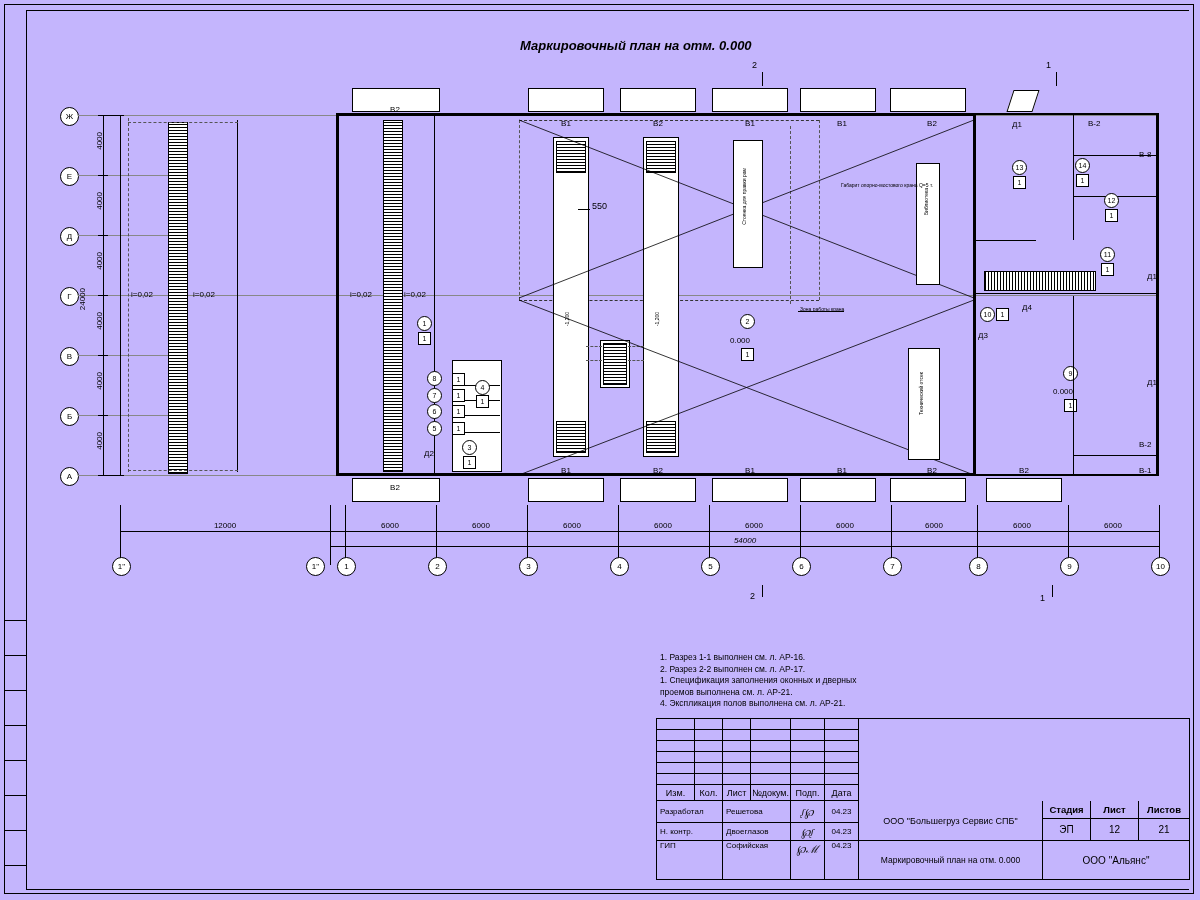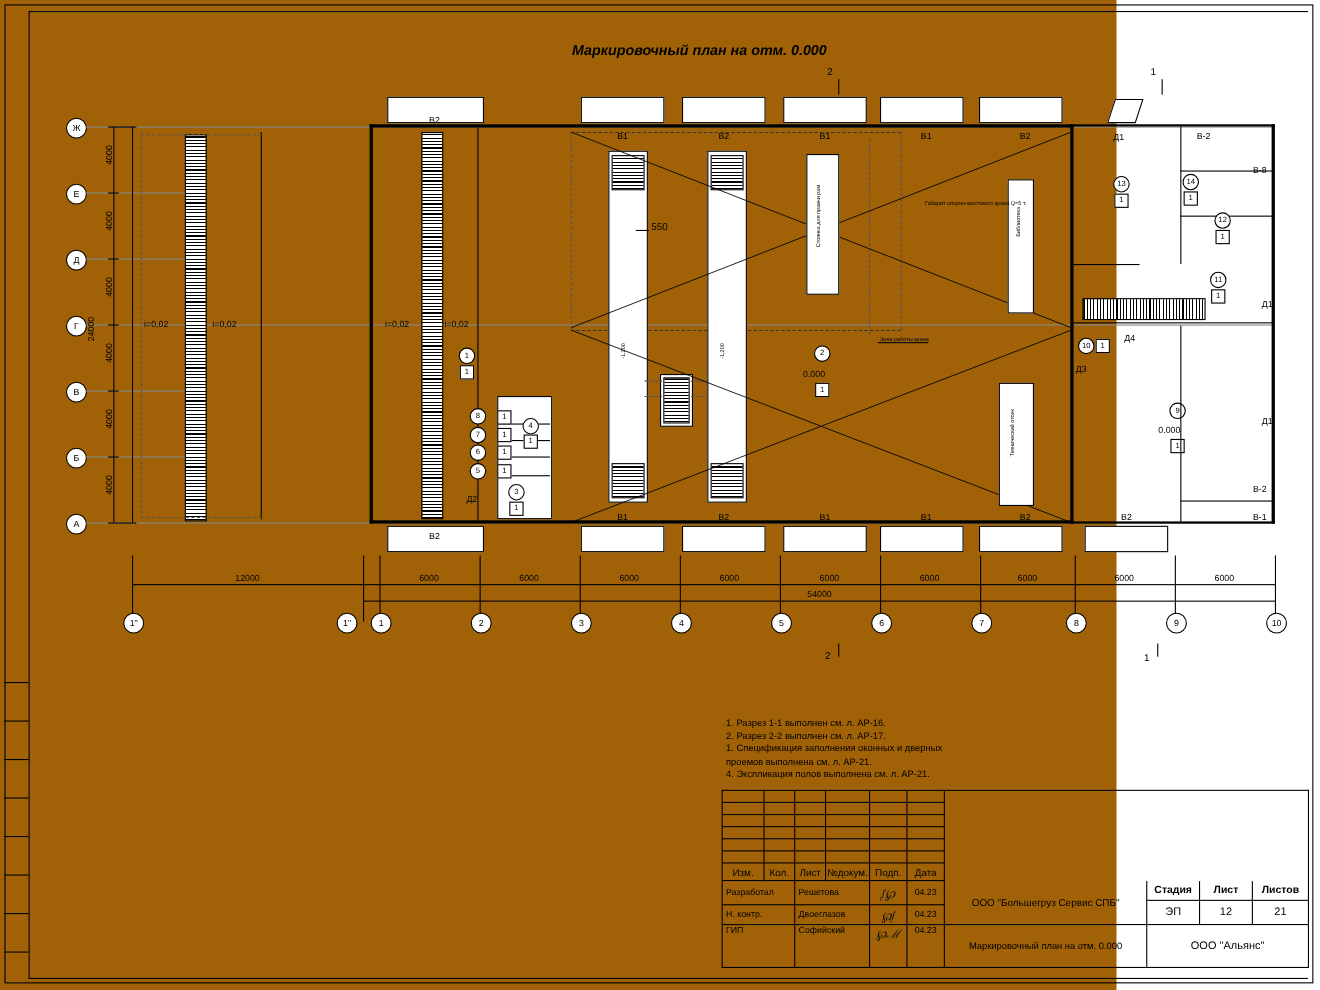--- a/index.html
+++ b/index.html
@@ -1,17 +1,17 @@
 <!DOCTYPE html>
 <html><head>
 <meta charset="utf-8">
 <style>
   html,body{margin:0;padding:0;background:#ffffff;}
   body{width:1200px;height:900px;overflow:hidden;font-family:"Liberation Sans",sans-serif;color:#000;}
-  #sheet{position:relative;width:1015px;height:900px;background:#a16207;}
+  #sheet{position:relative;width:1200px;height:900px;background:#c4b5fd;}
 
   
   .frame-outer{position:absolute;left:4px;top:4px;width:1188px;height:888px;border:1px solid #000;}
   .frame-inner{position:absolute;left:26px;top:10px;width:1162px;height:878px;border:1px solid #000;border-right:none;}
   .left-col{position:absolute;left:4px;top:620px;width:22px;height:272px;border-top:1px solid #000;}
   .left-col .seg{border-bottom:1px solid #000;height:34px;}
   .left-col .seg:last-child{border-bottom:none;}
 
   
   .ttl{position:absolute;font-style:italic;font-weight:bold;}
@@ -314,21 +314,21 @@
   <div class="lbl c" style="left:225px;top:521px;">12000</div>
   <div class="lbl c" style="left:390px;top:521px;">6000</div>
   <div class="lbl c" style="left:481px;top:521px;">6000</div>
   <div class="lbl c" style="left:572px;top:521px;">6000</div>
   <div class="lbl c" style="left:663px;top:521px;">6000</div>
   <div class="lbl c" style="left:754px;top:521px;">6000</div>
   <div class="lbl c" style="left:845px;top:521px;">6000</div>
   <div class="lbl c" style="left:934px;top:521px;">6000</div>
   <div class="lbl c" style="left:1022px;top:521px;">6000</div>
   <div class="lbl c" style="left:1113px;top:521px;">6000</div>
-  <div class="lbl c" style="left:745px;top:536px;">54000</div>
+  <div class="lbl c" style="left:745px;top:536px;font-style:italic;">54000</div>
 
   <div class="bub" style="left:112px;top:557px;">1"</div>
   <div class="bub" style="left:306px;top:557px;">1"</div>
   <div class="bub" style="left:337px;top:557px;">1</div>
   <div class="bub" style="left:428px;top:557px;">2</div>
   <div class="bub" style="left:519px;top:557px;">3</div>
   <div class="bub" style="left:610px;top:557px;">4</div>
   <div class="bub" style="left:701px;top:557px;">5</div>
   <div class="bub" style="left:792px;top:557px;">6</div>
   <div class="bub" style="left:883px;top:557px;">7</div>
@@ -399,21 +399,21 @@
     <div class="cell" style="left:66px;top:82px;width:68px;height:22px;">Решетова</div>
     <div class="cell cc sign" style="left:134px;top:82px;width:34px;height:22px;">ᶘ℘</div>
     <div class="cell cc" style="left:168px;top:82px;width:34px;height:22px;">04.23</div>
 
     <div class="cell" style="left:0;top:104px;width:66px;height:18px;">Н. контр.</div>
     <div class="cell" style="left:66px;top:104px;width:68px;height:18px;">Двоеглазов</div>
     <div class="cell cc sign" style="left:134px;top:104px;width:34px;height:18px;">℘ᶘ</div>
     <div class="cell cc" style="left:168px;top:104px;width:34px;height:18px;">04.23</div>
 
     <div class="cell nbb" style="left:0;top:122px;width:66px;height:38px;align-items:flex-start;">ГИП</div>
-    <div class="cell nbb" style="left:66px;top:122px;width:68px;height:38px;align-items:flex-start;">Софийский</div>
+    <div class="cell nbb" style="left:66px;top:122px;width:68px;height:38px;align-items:flex-start;">Софийская</div>
     <div class="cell cc nbb sign" style="left:134px;top:122px;width:34px;height:38px;align-items:flex-start;">℘ℳ</div>
     <div class="cell cc nbb" style="left:168px;top:122px;width:34px;height:38px;align-items:flex-start;">04.23</div>
 
 
 
     <div class="cell cc" style="left:202px;top:82px;width:184px;height:40px;font-size:9px;">ООО "Большегруз Сервис СПБ"</div>
 
     <div class="cell cc" style="left:386px;top:82px;width:48px;height:18px;font-weight:bold;font-size:9.5px;">Стадия</div>
     <div class="cell cc" style="left:434px;top:82px;width:48px;height:18px;font-weight:bold;font-size:9.5px;">Лист</div>
     <div class="cell cc nb" style="left:482px;top:82px;width:50px;height:18px;font-weight:bold;font-size:9.5px;">Листов</div>

